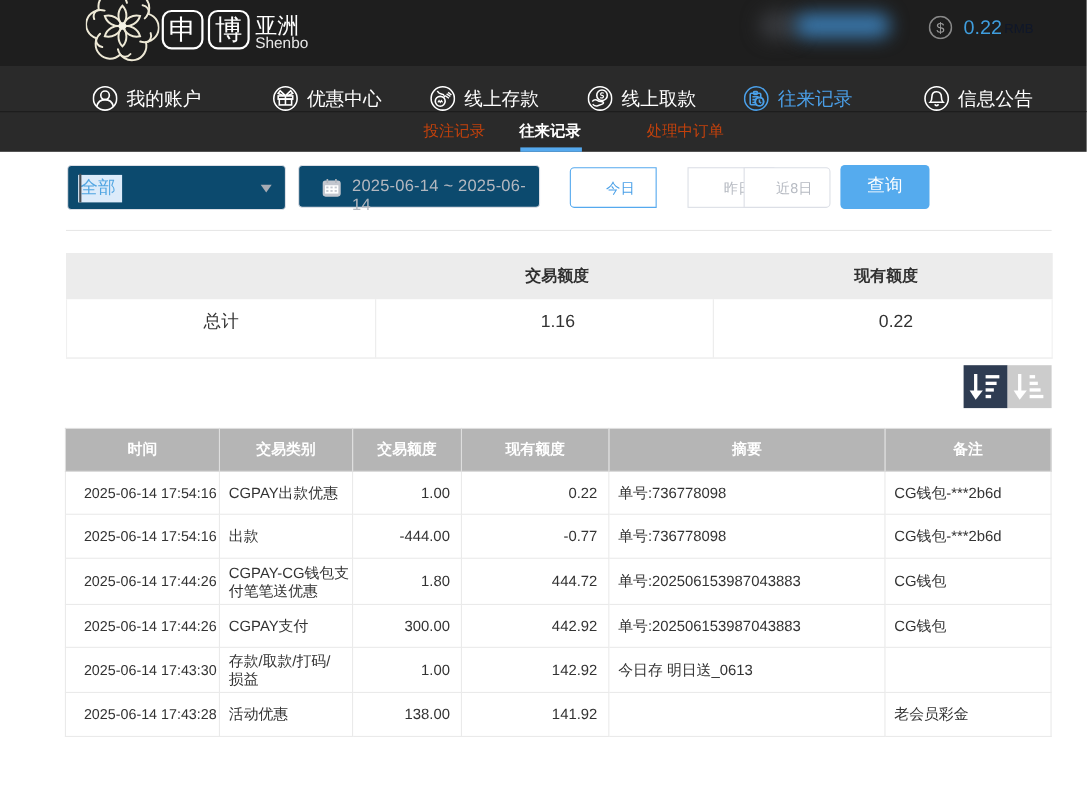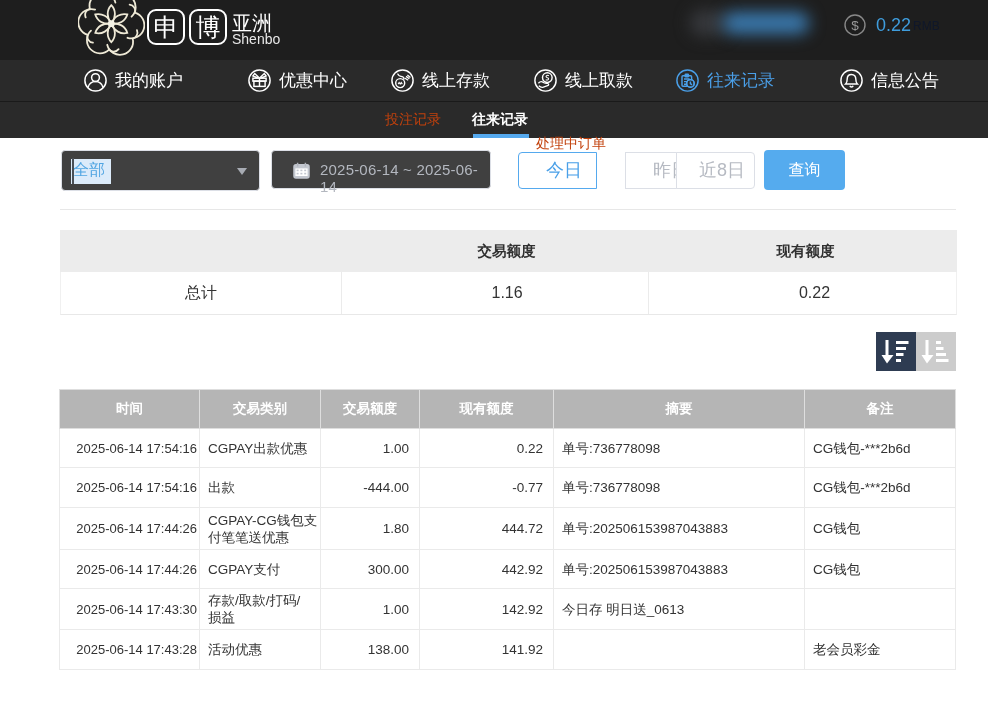--- a/index.html
+++ b/index.html
@@ -6,48 +6,48 @@
 html,body { width:988px; height:721px; overflow:hidden; background:#fff;
   font-family:"Liberation Sans", sans-serif; }
 .abs { position:absolute; }
 #page { position:relative; width:988px; height:721px; }
 
 
 #hdr { position:absolute; left:0; top:0; width:988px; height:60px; background:#1e1e1e; }
 #nav { position:absolute; left:0; top:60px; width:988px; height:41px; background:#2a2a2a; }
 #subnav { position:absolute; left:0; top:101px; width:988px; height:37px; background:#2a2a2a; border-top:1px solid #1a1a1a;}
 
-.navitem { position:absolute; top:60px; height:41px; display:flex; align-items:center; color:#fff; font-size:17px; }
+.navitem { position:absolute; top:60px; height:41px; display:flex; align-items:flex-end; color:#fff; font-size:17px; }
 .navitem svg { margin-right:8px; }
 .navitem.active { color:#4a9fe8; }
 
 .tab { position:absolute; top:0; height:37px; line-height:36px; font-size:14px; color:#c2410c; }
 .tab.active { color:#fff; font-weight:bold; }
 #tabline { position:absolute; left:473px; top:134px; width:56px; height:4px; background:#55a9ee; }
 
 
-.box { position:absolute; border:1px solid #dcdfe6; border-radius:4px; background:#404040; }
+.box { position:absolute; border:1px solid #dcdfe6; border-radius:4px; background:#0c4a6e; }
 #dd { left:61px; top:150px; width:199px; height:41px; }
 #dd .sel { position:absolute; left:9px; top:8px; padding:1px 6px 3px 2px; background:#dcebfa; color:#51a5e2; font-size:16px; }
 #dd .caret { position:absolute; right:12px; top:17px; width:0; height:0; border-left:5px solid transparent; border-right:5px solid transparent; border-top:7px solid #a7abb3; }
 #datebox { left:271px; top:150px; width:220px; height:39px; color:#b3b7bf; font-size:15px; }
 #datebox .txt { position:absolute; left:48px; top:10px; letter-spacing:0.2px; }
 #seg { position:absolute; left:518px; top:152px; width:237px; height:37px; }
-.segbtn { position:absolute; top:0; height:37px; width:79px; border:1px solid #dcdfe6; background:#fff; color:#b6bac2; font-size:18px; text-align:center; line-height:35px;padding-left:13px; }
+.segbtn { position:absolute; top:0; height:37px; width:79px; border:1px solid #dcdfe6; background:#fff; color:#b6bac2; font-size:13px; text-align:center; line-height:35px;padding-left:13px; }
 .segbtn.first { left:0; border-radius:4px 0 0 4px; border-color:#55a9ee; color:#4aa0e8; z-index:2;}
 .segbtn.mid { left:79px;margin-left:28px; }
 .segbtn.last { left:158px; border-radius:0 4px 4px 0; }
 #query { position:absolute; left:764px; top:150px; width:81px; height:40px; background:#55abee; border-radius:4px; color:#fff; font-size:16px; text-align:center; line-height:40px; }
 
 
 #divider { position:absolute; left:60px; top:209px; width:896px; height:1px; background:#e7e7e7; }
 #sum { position:absolute; left:60px; top:230px; width:897px; }
 #sum .hrow { display:flex; height:42px; background:#ececec; }
 #sum .hrow div { line-height:42px; text-align:center; font-size:14.5px; font-weight:bold; color:#303030; }
-#sum .drow { display:flex; height:43px; border-bottom:1px solid #e8e8e8; border-left:1px solid #f0f0f0; border-right:1px solid #f0f0f0;gap:24px; }
+#sum .drow { display:flex; height:54px; border-bottom:1px solid #e8e8e8; border-left:1px solid #f0f0f0; border-right:1px solid #f0f0f0;gap:24px; }
 #sum .drow div { line-height:42px; text-align:center; font-size:16px; color:#333; border-right:1px solid #ebebeb; }
 #sum .drow div:last-child { border-right:none; }
 .c1 { width:297px; } .c2 { width:299px; } .c3 { width:299px; }
 
 
 #sortA { position:absolute; left:876px; top:332px; width:40px; height:39px; background:#2e3c52; }
 #sortB { position:absolute; left:916px; top:332px; width:40px; height:39px; background:#cccccc; }
 
 
 table#tbl { position:absolute; left:59px; top:389px; width:896px; border-collapse:collapse; table-layout:fixed; font-size:13.5px; color:#333; }
@@ -150,21 +150,21 @@
     </svg>往来记录</div>
   <div class="navitem" style="left:840px;">
     <svg width="23" height="23" viewBox="0 0 23 23" fill="none" stroke="#fff" stroke-width="1.45">
       <circle cx="11.5" cy="11.5" r="10.6"></circle>
       <path d="M11.5 5.4 C8.6 5.4 7.2 7.6 7.2 10 C7.2 13 6.4 14.2 5.6 15 L17.4 15 C16.6 14.2 15.8 13 15.8 10 C15.8 7.6 14.4 5.4 11.5 5.4 Z"></path>
       <path d="M9.9 16.8 C10.1 17.6 10.7 18 11.5 18 C12.3 18 12.9 17.6 13.1 16.8"></path>
     </svg>信息公告</div>
 
   <div class="tab" style="left:385px; top:101px;">投注记录</div>
   <div class="tab active" style="left:472px; top:101px;">往来记录</div>
-  <div class="tab" style="left:536px; top:101px;margin-top:24px;">处理中订单</div>
+  <div class="tab" style="left:588px; top:101px;">处理中订单</div>
 
   <div class="box" id="dd">
       <span class="sel">全部</span>
       <span style="position:absolute;left:10px;top:7px;width:1.5px;height:26px;background:#4a4f56;"></span>
       <span class="caret"></span>
     </div>
   <div class="box" id="datebox">
     <svg style="position:absolute; left:21px; top:11px;" width="17" height="17" viewBox="0 0 17 17">
       <g fill="none" stroke="#c3c7cf" stroke-width="1.5">
         <rect x="1" y="2.8" width="15" height="13.2" rx="2" fill="#c3c7cf"></rect>

